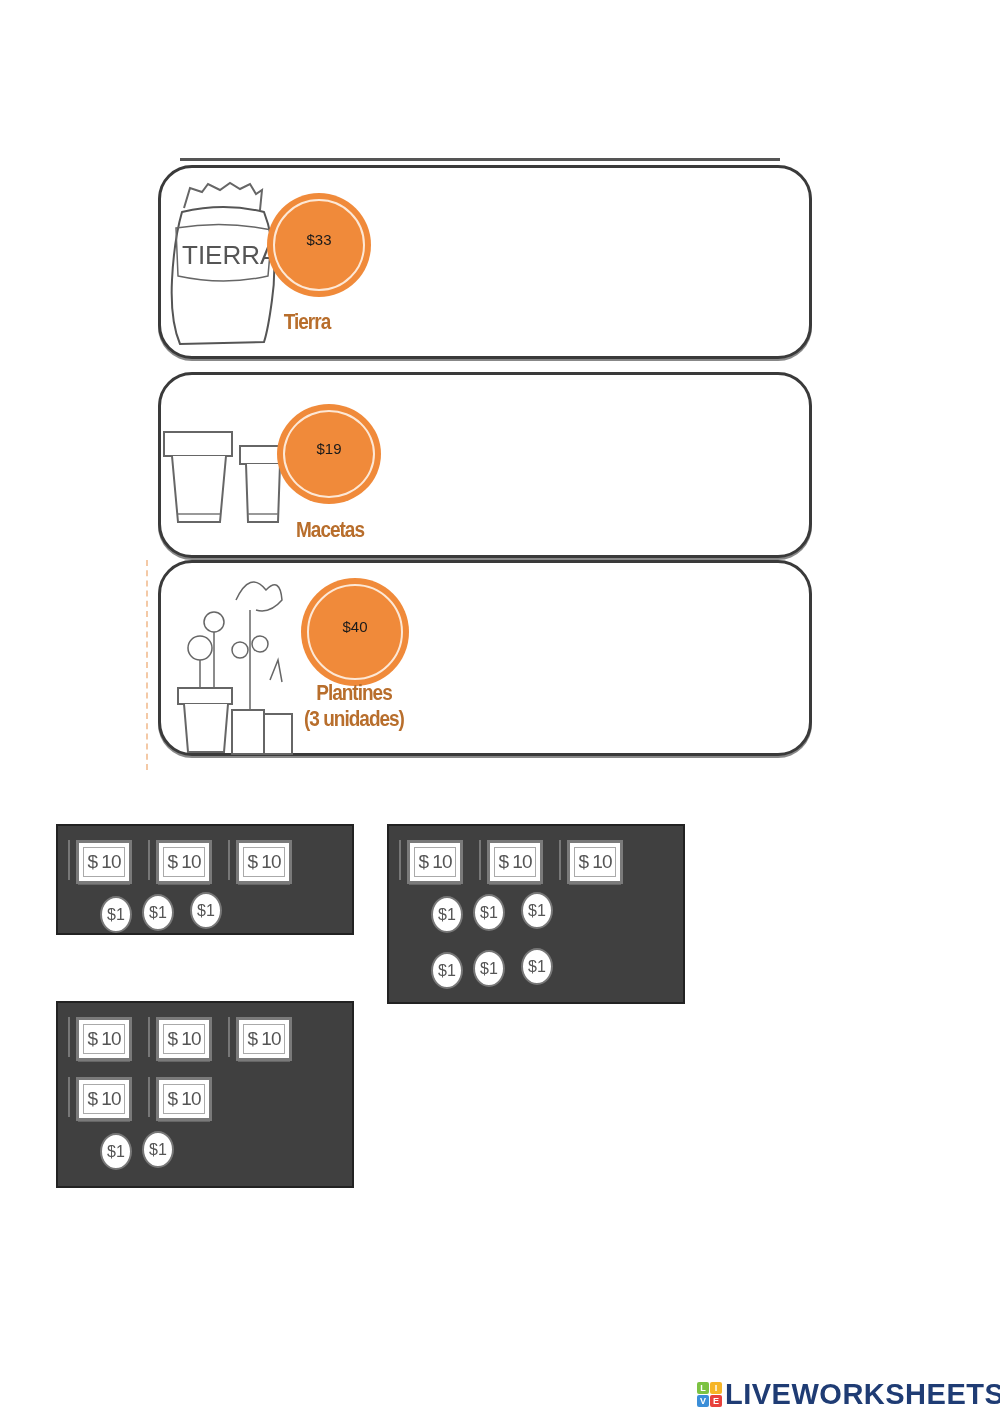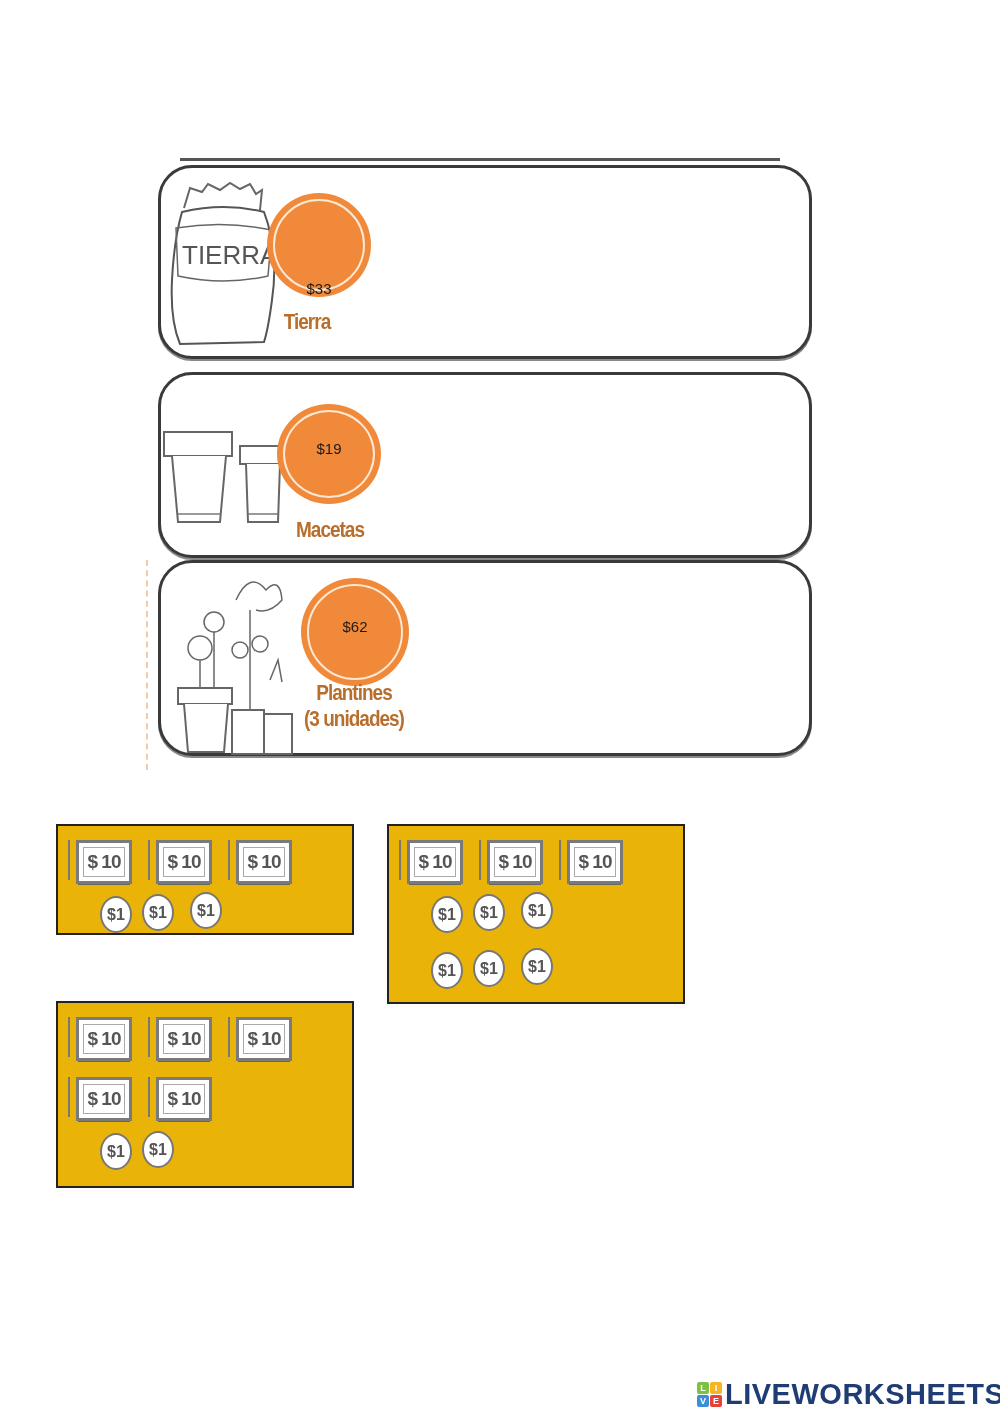--- a/index.html
+++ b/index.html
@@ -5,21 +5,21 @@
   html,body{margin:0;padding:0;background:#ffffff;}
   body{width:1000px;height:1413px;position:relative;overflow:hidden;font-family:"Liberation Sans",sans-serif;}
   .dashed-edge{position:absolute;left:146px;top:560px;width:0;height:210px;border-left:2px dashed #f4c9a6;}
   .row{position:absolute;left:158px;width:648px;border:3px solid #3a3a3a;border-radius:34px;background:#fff;box-shadow:0 2px 0 #888;}
   .top-line{position:absolute;left:180px;top:158px;width:600px;height:0;border-top:3px solid #555;}
   .price-circle{position:absolute;border-radius:50%;background:#f08a3a;display:flex;align-items:center;justify-content:center;}
   .price-circle::after{content:"";position:absolute;inset:6px;border-radius:50%;border:2px solid #fde8d6;}
   .price-text{position:relative;z-index:2;color:#1a1a1a;font-family:"Liberation Sans",sans-serif;font-size:15px;margin-top:-12px;}
   .label{position:absolute;color:#b86e2c;font-family:"Liberation Sans",sans-serif;font-weight:bold;font-size:19px;letter-spacing:-1px;line-height:22px;text-align:center;transform:scaleY(1.15);}
   .sketch{position:absolute;}
-  .money-box{position:absolute;border:2px solid #222;background:#eab308;font-weight:bold;}
+  .money-box{position:absolute;border:2px solid #222;background:#404040;}
   .bill{position:absolute;width:62px;height:46px;}
   .bill .frame{position:absolute;left:10px;top:2px;width:50px;height:38px;border:3px solid #7a7a7a;background:#fff;}
   .bill .inner{position:absolute;left:4px;top:4px;right:4px;bottom:4px;border:1px solid #aaa;display:flex;align-items:center;justify-content:center;font-size:19px;color:#555;font-family:"Liberation Sans",sans-serif;letter-spacing:-1px;}
   .bill .side{position:absolute;left:2px;top:2px;width:2px;height:40px;background:#777;}
   .bill .base{position:absolute;left:12px;top:46px;width:52px;height:1px;background:#666;}
   .coin{position:absolute;width:28px;height:33px;border:2px solid #777;border-radius:50%;display:flex;align-items:center;justify-content:center;font-size:16px;color:#555;font-family:"Liberation Sans",sans-serif;background:#fff;}
   .logo{position:absolute;left:697px;top:1378px;display:flex;align-items:center;}
   .logo-icon{display:grid;grid-template-columns:12px 12px;grid-template-rows:12px 12px;gap:1px;margin-right:3px;}
   .logo-icon span{display:flex;align-items:center;justify-content:center;font-size:9px;font-weight:bold;color:#fff;font-family:"Liberation Sans",sans-serif;border-radius:2px;}
   .logo-text{font-family:"Liberation Sans",sans-serif;font-weight:bold;font-size:29px;color:#1f3c74;letter-spacing:0.5px;}
@@ -30,21 +30,21 @@
 <div class="dashed-edge"></div>
 <div class="top-line"></div>
 
 <div class="row" style="top:165px;height:188px;"></div>
 <svg class="sketch" style="left:168px;top:180px;" width="112" height="168" viewBox="0 0 112 168">
   <path d="M16 28 L22 8 L34 12 L40 4 L52 10 L62 3 L72 9 L82 4 L88 14 L94 10 L92 30" fill="none" stroke="#666" stroke-width="2"></path>
   <path d="M14 32 Q56 22 96 32 L100 44 Q110 80 104 120 Q100 150 96 162 L12 164 Q2 140 4 100 Q6 60 14 32 Z" fill="#fff" stroke="#555" stroke-width="2"></path>
   <path d="M8 48 Q56 40 104 50 L100 96 Q56 106 10 96 Z" fill="none" stroke="#666" stroke-width="1.5"></path>
   <text x="14" y="84" font-family="Liberation Sans, sans-serif" font-size="26" fill="#555">TIERRA</text>
 </svg>
-<div class="price-circle" style="left:267px;top:193px;width:104px;height:104px;align-items:flex-end;">
+<div class="price-circle" style="left:267px;top:193px;width:104px;height:104px;">
   <span class="price-text">$33</span>
 </div>
 <div class="label" style="left:272px;top:311px;width:70px;">Tierra</div>
 
 <div class="row" style="top:372px;height:180px;"></div>
 <svg class="sketch" style="left:160px;top:428px;" width="130" height="100" viewBox="0 0 130 100">
   <rect x="4" y="4" width="68" height="24" fill="#fff" stroke="#666" stroke-width="2"></rect>
   <path d="M12 28 L18 94 L60 94 L66 28" fill="#fff" stroke="#666" stroke-width="2"></path>
   <line x1="18" y1="86" x2="60" y2="86" stroke="#777" stroke-width="1.5"></line>
   <rect x="80" y="18" width="46" height="18" fill="#fff" stroke="#666" stroke-width="2"></rect>
@@ -66,21 +66,21 @@
   <circle cx="70" cy="80" r="8" fill="none" stroke="#666" stroke-width="1.5"></circle>
   <circle cx="90" cy="74" r="8" fill="none" stroke="#666" stroke-width="1.5"></circle>
   <line x1="80" y1="40" x2="80" y2="140" stroke="#666" stroke-width="1.5"></line>
   <path d="M100 110 L108 90 L112 112" fill="none" stroke="#666" stroke-width="1.5"></path>
   <rect x="8" y="118" width="54" height="16" fill="#fff" stroke="#666" stroke-width="2"></rect>
   <path d="M14 134 L18 182 L54 182 L58 134" fill="#fff" stroke="#666" stroke-width="2"></path>
   <rect x="62" y="140" width="32" height="44" fill="#fff" stroke="#666" stroke-width="2"></rect>
   <rect x="94" y="144" width="28" height="40" fill="#fff" stroke="#666" stroke-width="2"></rect>
 </svg>
 <div class="price-circle" style="left:301px;top:578px;width:108px;height:108px;">
-  <span class="price-text">$62</span>
+  <span class="price-text">$40</span>
 </div>
 <div class="label" style="left:294px;top:684px;width:120px;">
   <div>Plantines</div>
   <div>(3 unidades)</div>
 </div>
 
 <div class="money-box" style="left:56px;top:824px;width:294px;height:107px;">
   <div class="bill" style="left:8px;top:12px;">
       <div class="side"></div>
       <div class="frame">

